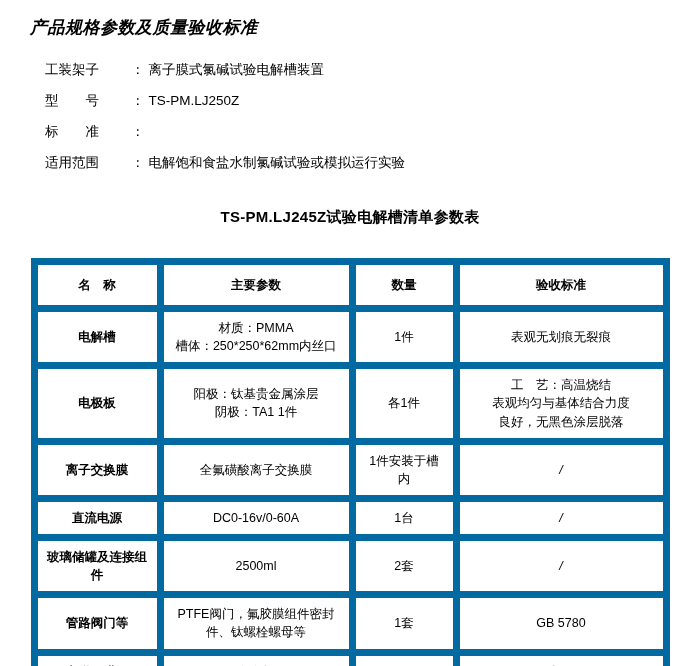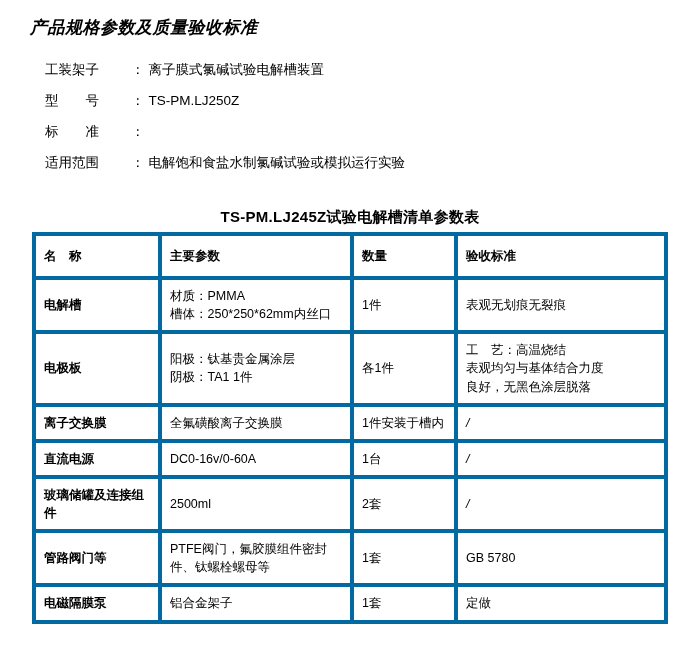--- a/index.html
+++ b/index.html
@@ -52,35 +52,35 @@
     margin-right: 4px;
   }
   .spec-value {
     flex: 1 1 auto;
   }
   .table-title {
     text-align: center;
     font-size: 15px;
     font-weight: bold;
     margin-top: 36px;
-    margin-bottom: 5px;
+    margin-bottom: 31px;
     letter-spacing: 0.3px;
   }
   table.spec-table {
     width: 632px;
     margin: 0 auto;
     border-collapse: collapse;
     table-layout: fixed;
     font-size: 12.5px;
   }
   table.spec-table td, table.spec-table th {
-    border: 4px solid #0369a1;
+    border: 7px solid #0369a1;
     padding: 7px 8px;
     vertical-align: middle;
-    text-align: left;
+    text-align: center;
     line-height: 1.45;
   }
   table.spec-table thead td {
     font-weight: bold;
     height: 26px;
   }
   .col-name { width: 126px; }
   .col-param { width: 192px; }
   .col-qty { width: 104px; }
   .col-accept { width: 210px; }

